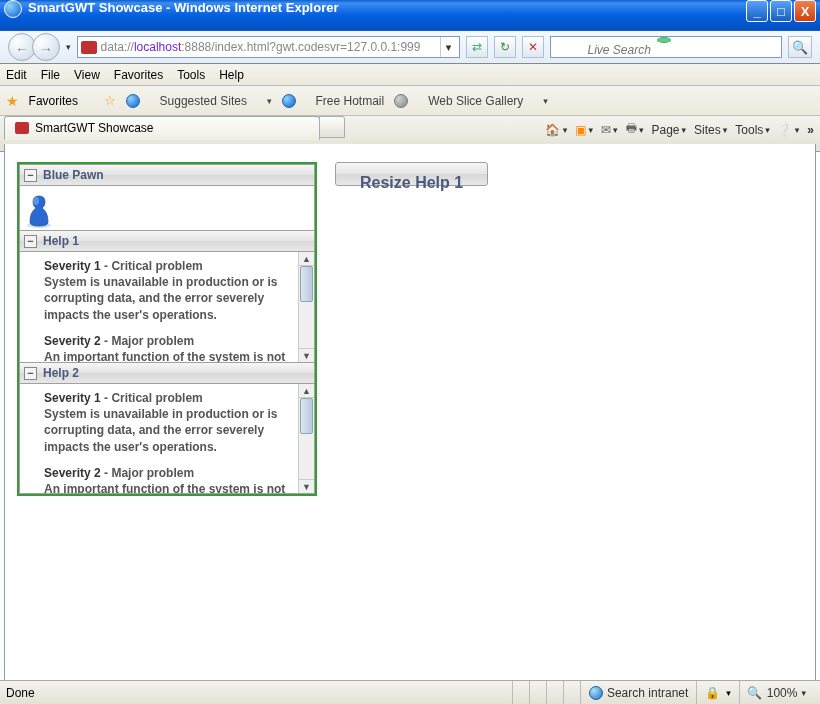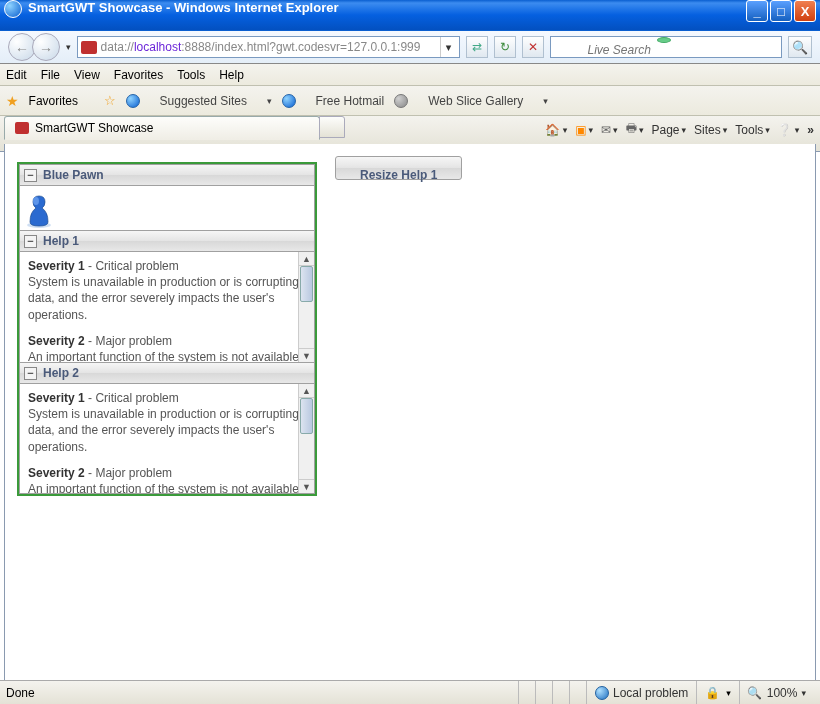--- a/index.html
+++ b/index.html
@@ -133,35 +133,35 @@
   font-size: 12px;
   font-weight: bold;
   color: #4a5a7a;
   cursor: pointer;
 }
 .collapsebtn { width: 13px; height: 13px; border: 1px solid #888; background: #f4f4f4; display:flex; align-items:center; justify-content:center; font-size:11px; color:#555; line-height:1; cursor:pointer; }
 .secbody { background:#fff; border-left:1px solid #a0a0a0; border-right:1px solid #a0a0a0; }
 .pawnbody { height: 44px; padding: 4px; }
 .pawn { width: 30px; height: 38px; }
 .helpbody { height: 110px; position: relative; overflow: hidden; }
-.helptext { padding: 6px 8px; font-size: 12px; color: #555; line-height: 1.35; }
+.helptext { padding: 6px 24px; font-size: 12px; color: #555; line-height: 1.35; font-weight: bold; }
 .helptext b { color: #333; }
 .helptext p { margin-bottom: 10px; }
 .vscroll { position:absolute; right:0; top:0; bottom:0; width:16px; background:#f0f0f0; border-left:1px solid #ccc; }
 .vscroll .thumb { position:absolute; left:1px; right:1px; top:14px; height:36px; background:linear-gradient(to right,#dce4f0,#b8c8e0); border:1px solid #8aa; border-radius:2px; cursor:pointer; }
 .vscroll .arr { position:absolute; left:0; right:0; height:14px; display:flex; align-items:center; justify-content:center; font-size:9px; color:#555; cursor:pointer; }
 .vscroll .arr.up { top:0; border-bottom:1px solid #ccc; }
 .vscroll .arr.dn { bottom:0; border-top:1px solid #ccc; }
 .resizebtn {
   position: absolute;
   left: 330px;
-  top: 12px;
+  top: 18px;
   height: 24px;
   padding: 11px 24px;
-  font-size: 12px;
+  font-size: 16px;
   font-weight: bold;
   color: #4a5a7a;
   background: linear-gradient(to bottom,#f6f6f6 0%,#e4e4e4 50%,#d8d8d8 51%,#e8e8e8 100%);
   border: 1px solid #a0a0a0;
   border-radius: 3px;
   cursor: pointer;
 }
 .statusbar {
   position: absolute;
   bottom: 0; left: 0; right: 0;
@@ -330,17 +330,17 @@
 
 <div class="statusbar">
   <div>Done</div>
   <div class="flex"></div>
   <div class="cell"></div>
   <div class="cell"></div>
   <div class="cell"></div>
   <div class="cell"></div>
   <div class="cell zone">
     <div class="globe"></div>
-    <span>Local problem</span>
+    <span>Search intranet</span>
   </div>
   <div class="cell">🔒<span class="arrow" style="font-size:9px;margin-left:2px;">▾</span></div>
   <div class="cell zoom">🔍 <span>100%</span> <span style="font-size:9px;">▾</span></div>
 </div>
 
 </body></html>

